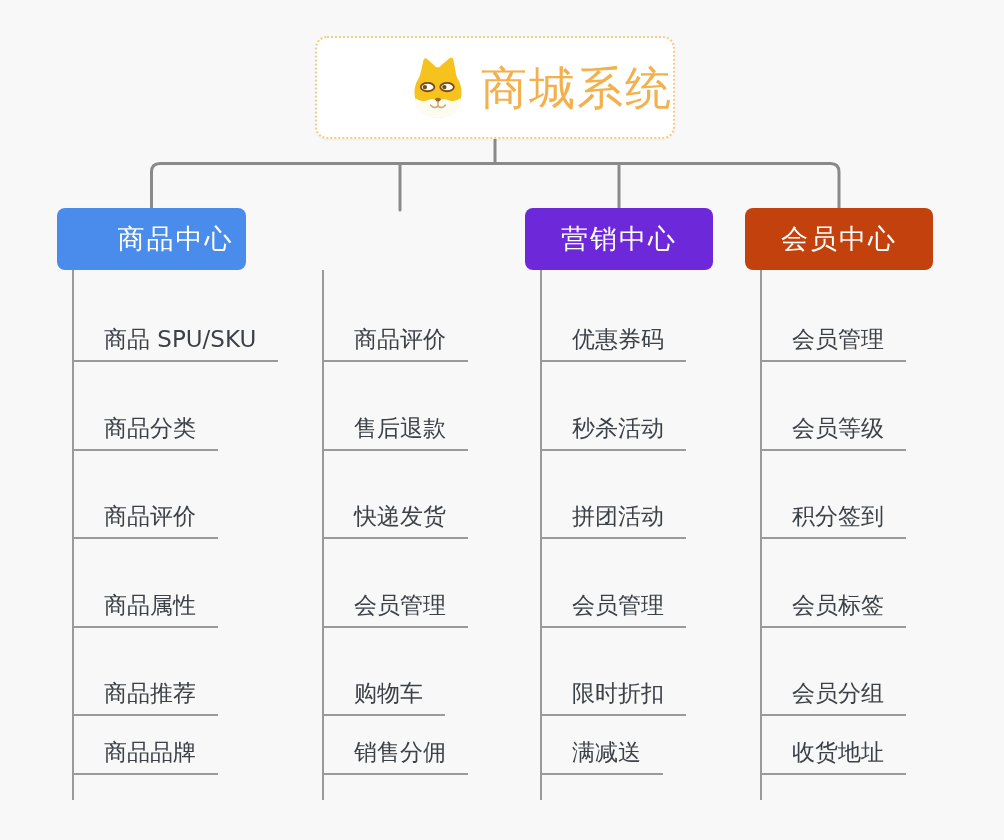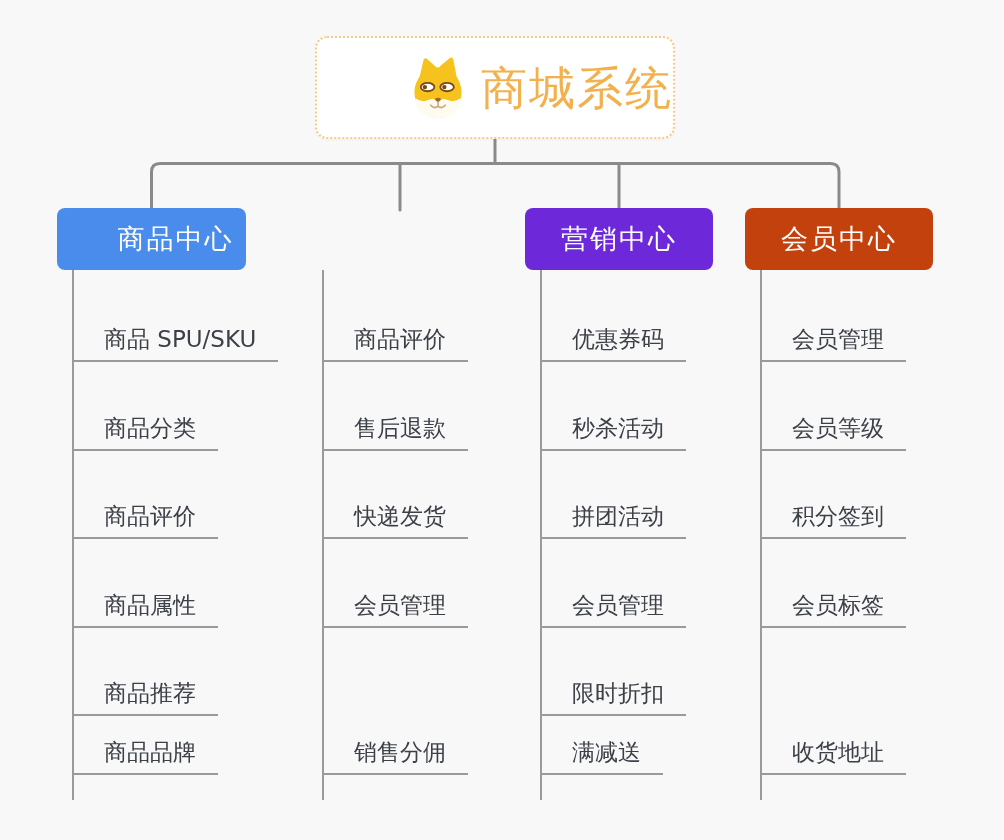--- a/index.html
+++ b/index.html
@@ -113,20 +113,23 @@
       </div>
     <div class="item it2">
         <span>售后退款</span>
       </div>
     <div class="item it3">
         <span>快递发货</span>
       </div>
     <div class="item it4">
         <span>会员管理</span>
       </div>
+    <div class="item it5">
+        <span>购物车</span>
+      </div>
     <div class="item it6">
         <span>销售分佣</span>
       </div>
   </div>
 
   <div class="branch c3">
     <div class="branch-box" style="background-color: #6d28d9;">
         <span>营销中心</span>
       </div>
     <div class="vline"></div>
@@ -160,18 +163,21 @@
       </div>
     <div class="item it2">
         <span>会员等级</span>
       </div>
     <div class="item it3">
         <span>积分签到</span>
       </div>
     <div class="item it4">
         <span>会员标签</span>
       </div>
+    <div class="item it5">
+        <span>会员分组</span>
+      </div>
     <div class="item it6">
         <span>收货地址</span>
       </div>
   </div>
 
 </div>
 
 </body></html>

